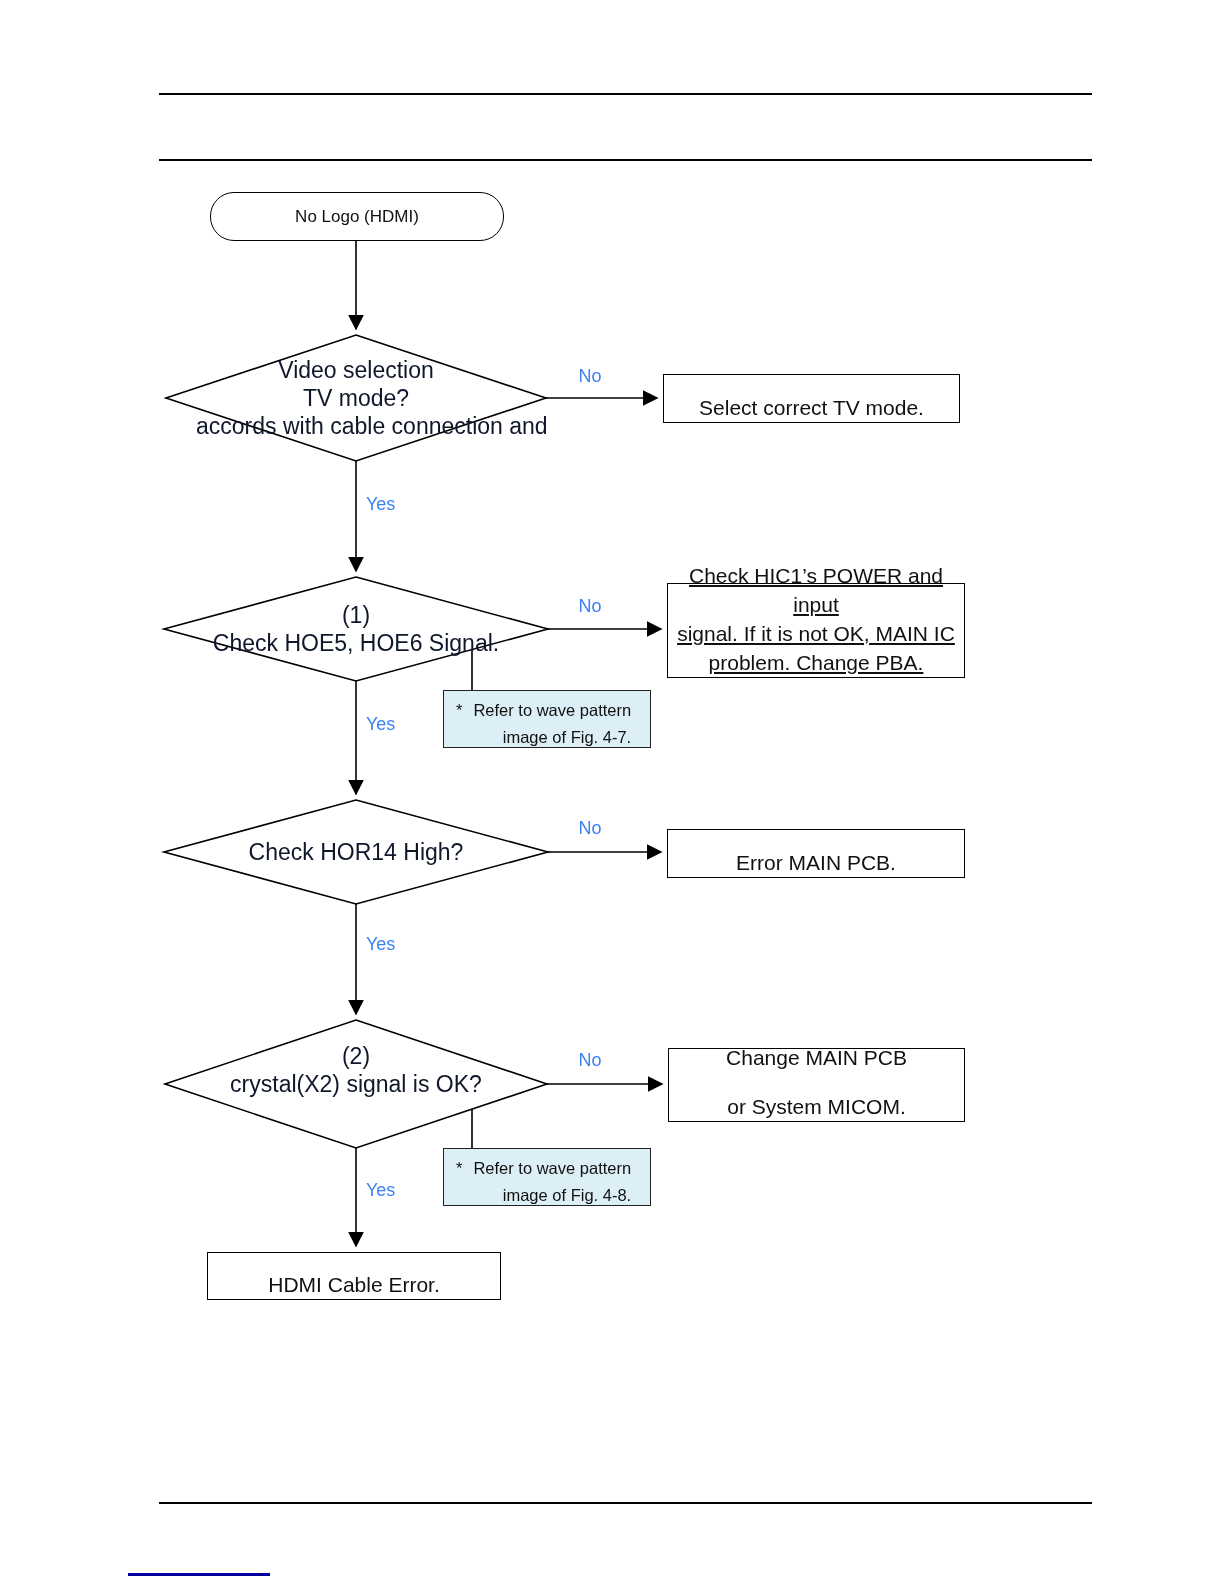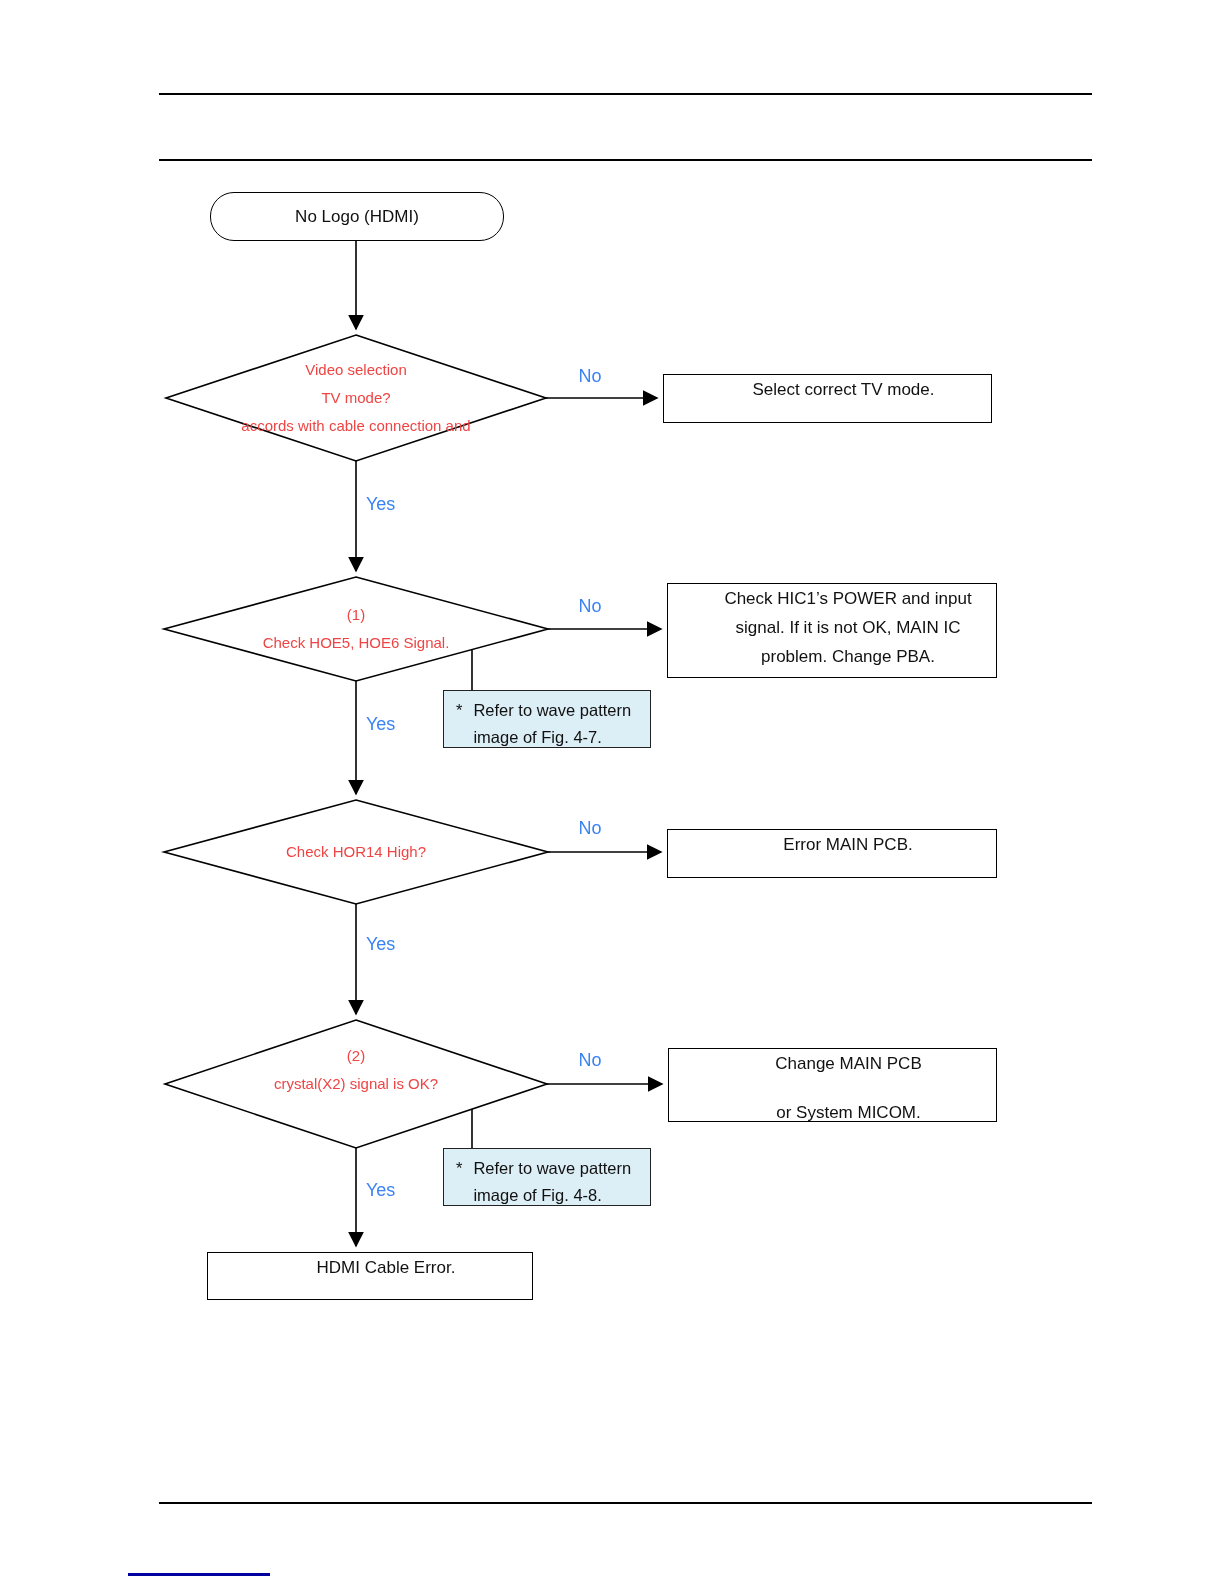--- a/index.html
+++ b/index.html
@@ -34,48 +34,47 @@
     height: 1584px;
   }
   .shape {
     fill: none;
     stroke: #000000;
     stroke-width: 1.6;
   }
   .lbl {
     position: absolute;
     text-align: center;
-    font-size: 15px;
+    font-size: 23px;
     line-height: 28px;
-    color: #ef4444;
+    color: #0f172a;
     white-space: nowrap;
   }
   .lbl span { display: block; }
   .node-stadium {
     position: absolute;
     border: 1.6px solid #000000;
     border-radius: 24px;
     display: flex;
     align-items: center;
     justify-content: center;
     font-size: 17px;
     background: #ffffff;
   }
   .node-box {
     position: absolute;
     border: 1.6px solid #000000;
     display: flex;
     flex-direction: column;
     align-items: center;
-    justify-content: flex-start;
+    justify-content: flex-end;
     text-align: center;
-    font-size: 17px;
+    font-size: 21px;
     line-height: 29px;
     background: #ffffff;
-    padding-left: 32px;
   }
   .node-box span { display: block; }
   .branch-lbl {
     position: absolute;
     font-size: 18px;
     color: #3b82f6;
   }
   .no-lbl {
     width: 64px;
     text-align: center;
@@ -85,21 +84,21 @@
     border: 1.5px solid #222222;
     background: #dceef6;
     display: flex;
     align-items: flex-start;
     gap: 11px;
     padding: 6px 8px 6px 12px;
     font-size: 16.5px;
     line-height: 27px;
     box-sizing: border-box;
   }
-  .note-box .note-text span { display: block; }
+  .note-box .note-text span { display: block; text-align: right; }
 </style>
 </head>
 <body>
 
 <div class="page">
 
   <div class="rule" style="left:159px; top:93px;  width:933px;"></div>
   <div class="rule" style="left:159px; top:159px; width:933px;"></div>
   <div class="rule" style="left:159px; top:1502px; width:933px;"></div>
   <div class="link-rule" style="left:128px; top:1573px; width:142px;"></div>
@@ -145,21 +144,21 @@
   <div class="node-box" style="left:663px; top:374px; width:295px; height:47px;">
     <span>Select correct TV mode.</span>
   </div>
   <div class="branch-lbl" style="left:366px; top:494px;">Yes</div>
 
   <div class="lbl" style="left:196px; top:601px; width:320px;">
     <span>(1)</span>
     <span>Check HOE5, HOE6 Signal.</span>
   </div>
   <div class="branch-lbl no-lbl" style="left:558px; top:596px;">No</div>
-  <div class="node-box" style="left:667px; top:583px; width:296px; height:93px;">
+  <div class="node-box" style="left:667px; top:583px; width:296px; height:93px;text-decoration:underline;">
     <span>Check HIC1’s POWER and input</span>
     <span>signal. If it is not OK, MAIN IC</span>
     <span>problem. Change PBA.</span>
   </div>
   <div class="note-box" style="left:443px; top:690px; width:208px; height:58px;">
     <span class="note-marker">*</span>
     <span class="note-text">
       <span>Refer to wave pattern</span>
       <span>image of Fig. 4-7.</span>
     </span>

